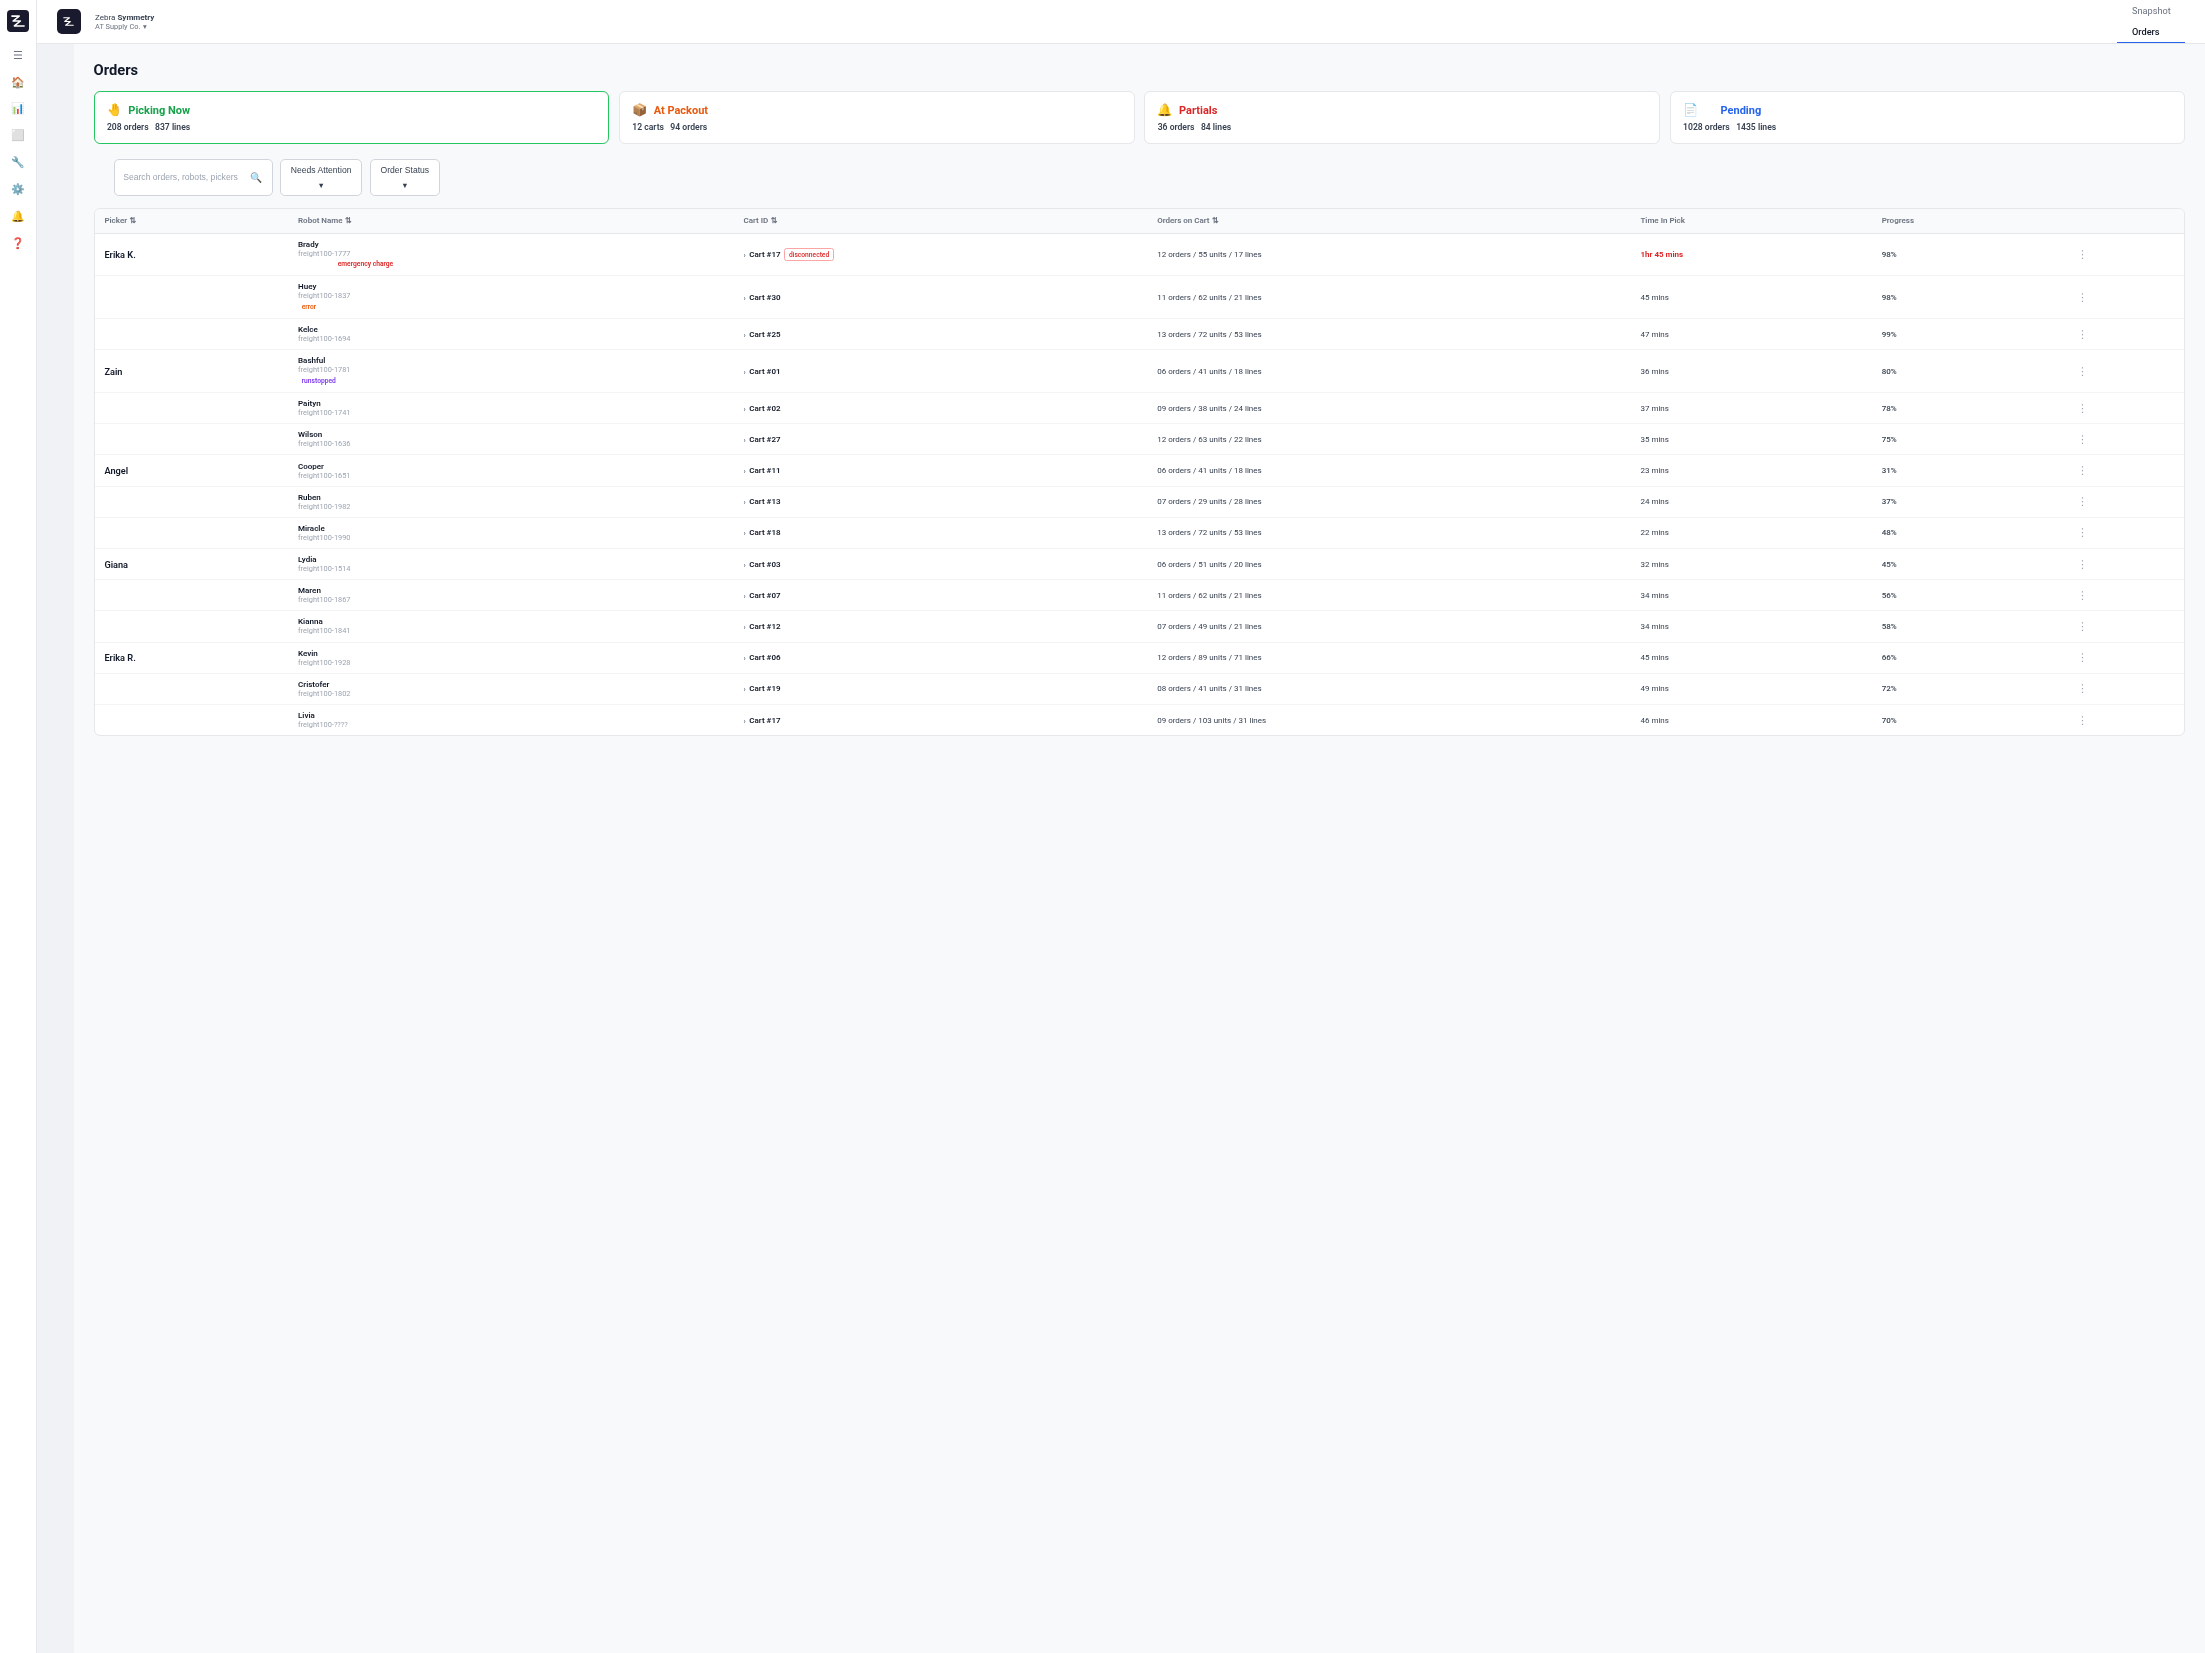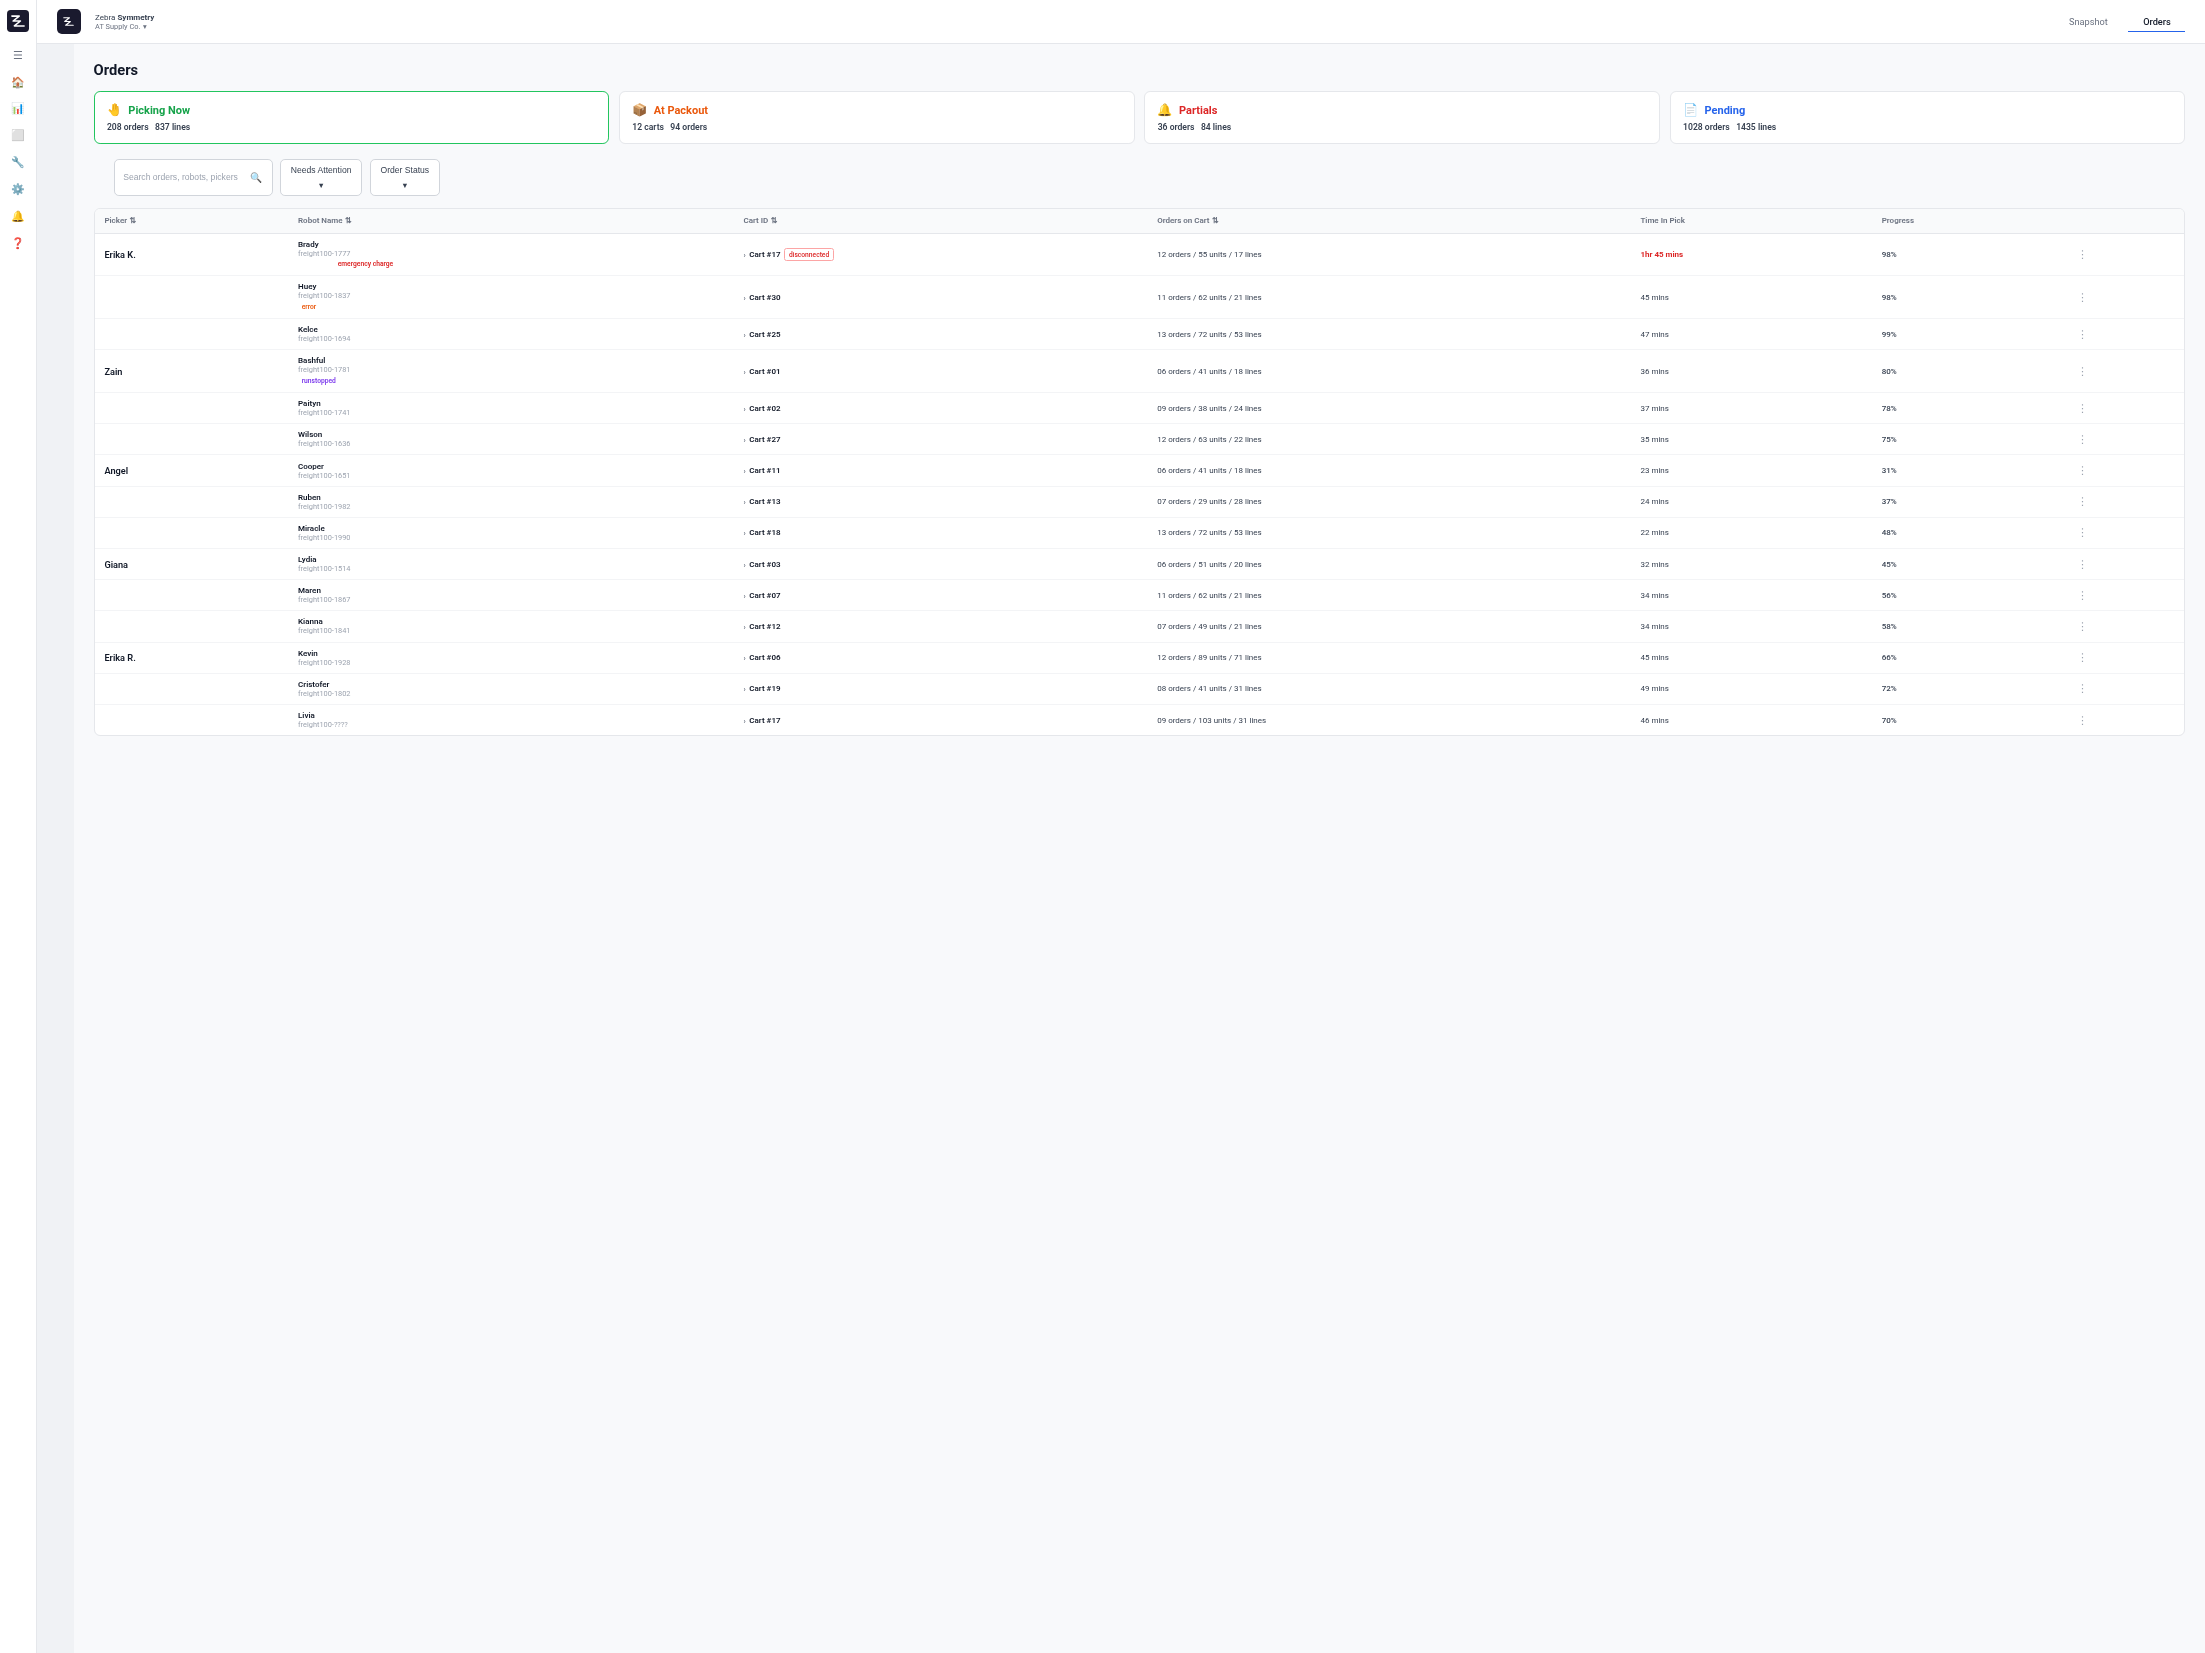--- a/index.html
+++ b/index.html
@@ -12,39 +12,39 @@
     .sidebar-icon.active { color: #2563eb; }
 
     
     .top-nav { position: fixed; top: 0; left: 37px; right: 0; height: 44px; background: #fff; border-bottom: 0.6px solid #e5e7eb; display: flex; align-items: center; padding: 0 19.6px; z-index: 100; }
     .brand { display: flex; align-items: center; gap: 14px; margin-right: 32px; }
     .brand-logo { width: 24.5px; height: 24.5px; background: #1a1a2e; border-radius: 4.9px; display: flex; align-items: center; justify-content: center; }
     .brand-text { font-size: 8px; color: #374151; }
     .brand-text strong { font-weight: 700; }
     .brand-company { font-size: 7.4px; color: #6b7280; display: flex; align-items: center; gap: 2.5px; cursor: pointer; }
     .page-title { font-size: 17px; font-weight: 700; color: #111827; flex: 1; }
-    .nav-tabs { display: flex; gap: 6px; margin-left: auto; }
+    .nav-tabs { display: flex; gap: 0; margin-left: auto; flex-direction: column; }
     .nav-tab { padding: 4.9px 14.7px; font-size: 9.2px; color: #6b7280; cursor: pointer; border-bottom: 1.8px solid transparent; text-decoration: none; }
     .nav-tab.active { color: #111827; border-bottom-color: #2563eb; font-weight: 500; }
 
     
     .main { margin-left: 37px; margin-top: 44px; flex: 1; overflow-y: auto; padding: 17px 19.6px; background: #f8f9fb; }
     .page-heading { font-size: 14.7px; font-weight: 700; color: #111827; margin-bottom: 12.3px; }
 
     
     .status-cards { display: grid; grid-template-columns: repeat(4, 1fr); gap: 9.8px; margin-bottom: 14.7px; }
     .status-card { background: #fff; border: 1.2px solid #e5e7eb; border-radius: 6.1px; padding: 11px 12.3px; cursor: pointer; }
     .status-card.active { border-color: #22c55e; }
     .status-card-header { display: flex; align-items: center; gap: 6.1px; margin-bottom: 4.9px; }
     .status-card-icon { font-size: 12.3px; }
     .status-card-title { font-size: 11px; font-weight: 700; }
     .status-card-title.green { color: #16a34a; }
     .status-card-title.orange { color: #ea580c; }
     .status-card-title.red { color: #dc2626; }
-    .status-card-title.blue { color: #2563eb; }
+    .status-card-title.blue { color: #2563eb; margin-left: 16px; }
     .status-card-stats { font-size: 8.6px; color: #374151; }
     .status-card-stats span { font-weight: 600; text-align: right; }
 
     
     .filters { display: flex; gap: 7.4px; margin-bottom: 12.3px; }
     .search-box { display: flex; align-items: center; background: #fff; border: 0.6px solid #d1d5db; border-radius: 4.9px; padding: 4.9px 8.6px; gap: 4.9px; min-width: 159px; margin-left: 20px; }
     .search-box input { border: none; outline: none; font-size: 8.6px; color: #374151; flex: 1; background: transparent; }
     .search-box input::placeholder { color: #9ca3af; }
     .filter-btn { display: flex; align-items: center; gap: 4.9px; background: #fff; border: 0.6px solid #d1d5db; border-radius: 4.9px; padding: 4.9px 9.8px; font-size: 8.6px; color: #374151; cursor: pointer; flex-direction: column; }
 

